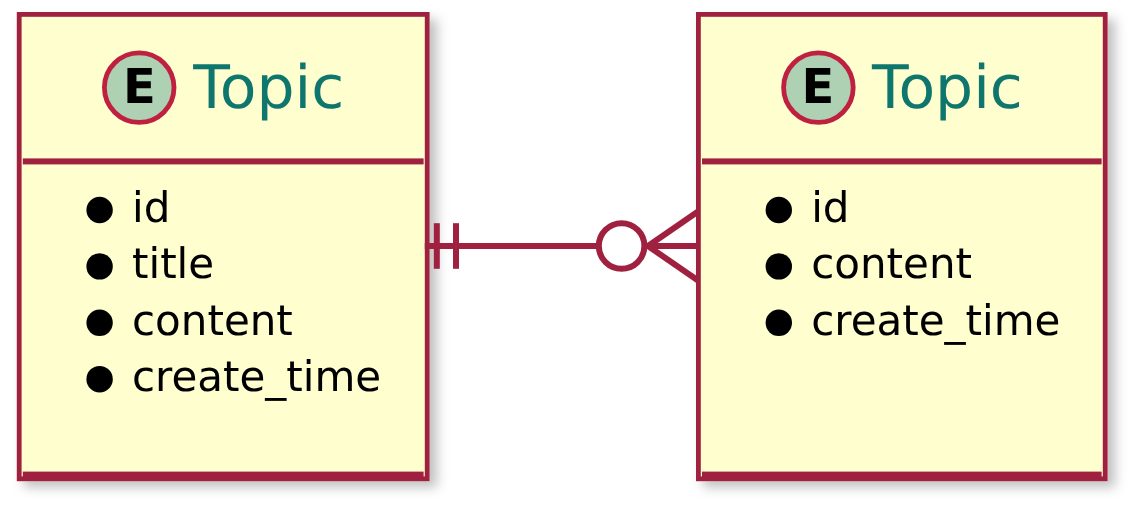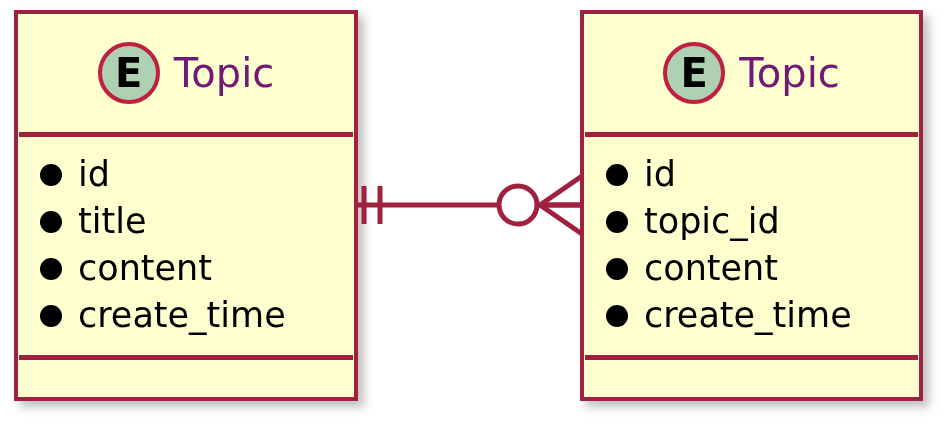--- a/index.html
+++ b/index.html
@@ -66,38 +66,39 @@
     flex: 0 0 auto;
   }
   .entity-icon-letter {
     font-size: 40px;
     font-weight: bold;
     color: #000000;
     line-height: 1;
     font-family: "DejaVu Sans", sans-serif;
   }
   .entity-title {
-    font-size: 40px;
-    color: #701a75;
+    font-size: 50px;
+    color: #0f766e;
     line-height: 1;
     white-space: nowrap;
   }
 
   
   .entity-divider {
     height: 5px;
     background: #A02040;
     margin: 0 1px;
   }
 
   
   .entity-attributes {
     padding: 14px 0 10px 22px;
-    height: 218px;
-    box-sizing: border-box;
+    height: 256px;
+    box-sizing: border-box;
+    margin-left: 32px;
   }
   .attribute-row {
     display: flex;
     align-items: center;
     height: 47px;
     gap: 16px;
   }
   .attribute-bullet {
     width: 22px;
     height: 22px;
@@ -177,24 +178,20 @@
 
     <div class="entity-divider"></div>
 
     <div class="entity-attributes">
       <div class="attribute-row">
         <span class="attribute-bullet"></span>
         <span class="attribute-label">id</span>
       </div>
       <div class="attribute-row">
         <span class="attribute-bullet"></span>
-        <span class="attribute-label">topic_id</span>
-      </div>
-      <div class="attribute-row">
-        <span class="attribute-bullet"></span>
         <span class="attribute-label">content</span>
       </div>
       <div class="attribute-row">
         <span class="attribute-bullet"></span>
         <span class="attribute-label">create_time</span>
       </div>
     </div>
 
     <div class="entity-divider"></div>
     <div class="entity-footer"></div>

